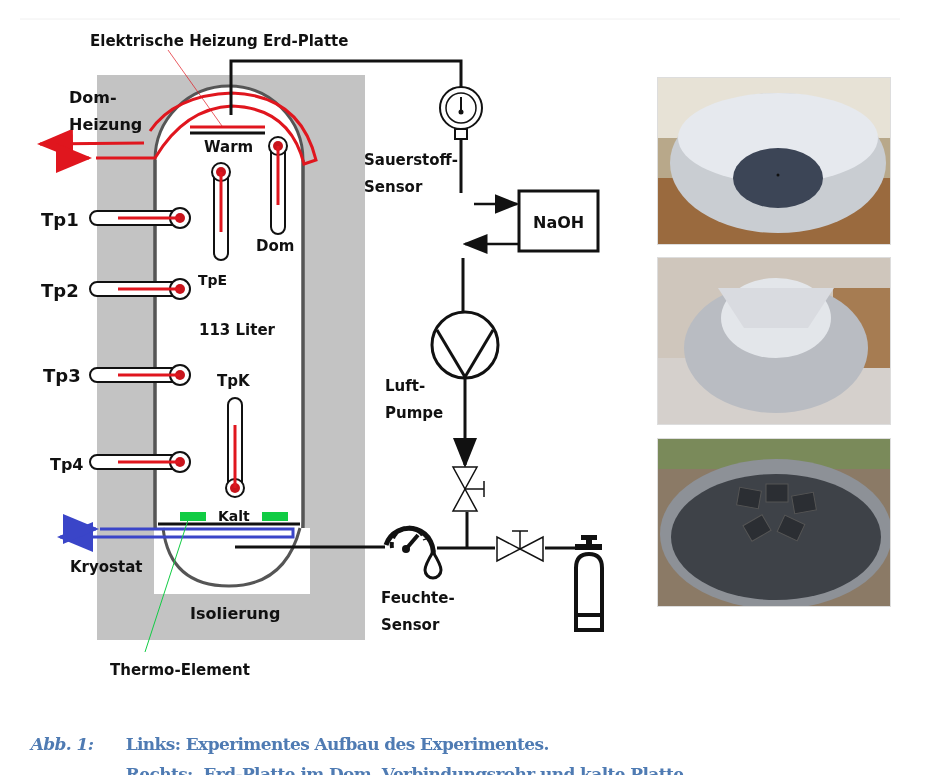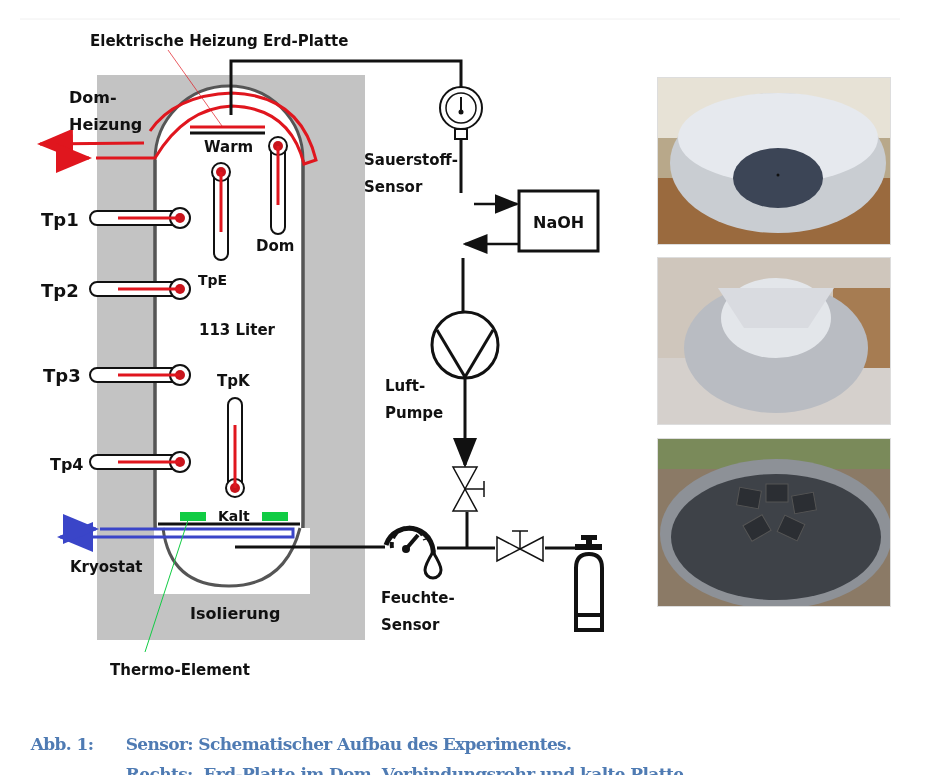--- a/index.html
+++ b/index.html
@@ -1,20 +1,20 @@
 <!DOCTYPE html>
 <html><head>
 <meta charset="utf-8">
 <style>
   html, body { margin:0; padding:0; background:#ffffff; }
   body { width:929px; height:775px; position:relative; overflow:hidden; font-family:"DejaVu Sans", sans-serif; }
   #stage { position:absolute; left:0; top:0; width:929px; height:775px; }
   .lbl { font-family:"DejaVu Sans", sans-serif; font-weight:bold; fill:#111; }
   .caption { position:absolute; left:20px; font-family:"DejaVu Serif", serif; font-weight:bold; color:#4f7bb3; font-size:17px; letter-spacing:-0.6px; white-space:pre; }
-  .cap-tag { display:inline-block; width:95px; }
+  .cap-tag { display:inline-block; width:95px;font-style:italic; }
   .photo { position:absolute; left:657px; width:232px; border:1px solid #ddd; overflow:hidden; }
 </style>
 </head>
 <body>
 
 <svg id="stage" viewBox="0 0 929 775" xmlns="http://www.w3.org/2000/svg">
   <defs>
     <marker id="arrB" markerWidth="10" markerHeight="8" refX="9" refY="4" orient="auto">
       <path d="M0,0 L10,4 L0,8 Z" fill="#111"></path>
     </marker>
@@ -211,17 +211,17 @@
       <rect x="80" y="50" width="22" height="18" transform="rotate(10 91 59)"></rect>
       <rect x="108" y="45" width="22" height="18"></rect>
       <rect x="135" y="55" width="22" height="18" transform="rotate(-10 146 64)"></rect>
       <rect x="88" y="80" width="22" height="18" transform="rotate(-30 99 89)"></rect>
       <rect x="122" y="80" width="22" height="18" transform="rotate(25 133 89)"></rect>
     </g>
   </svg>
 </div>
 
 <div class="caption" style="top:714px;">
-  <span class="cap-tag">Abb. 1:</span><span>Sensor: Schematischer Aufbau des Experimentes.</span>
+  <span class="cap-tag">Abb. 1:</span><span>Links: Experimentes Aufbau des Experimentes.</span>
 </div>
 <div class="caption" style="top:744px;">
   <span class="cap-tag"></span><span>Rechts:  Erd-Platte im Dom, Verbindungsrohr und kalte Platte.</span>
 </div>
 
 </body></html>

